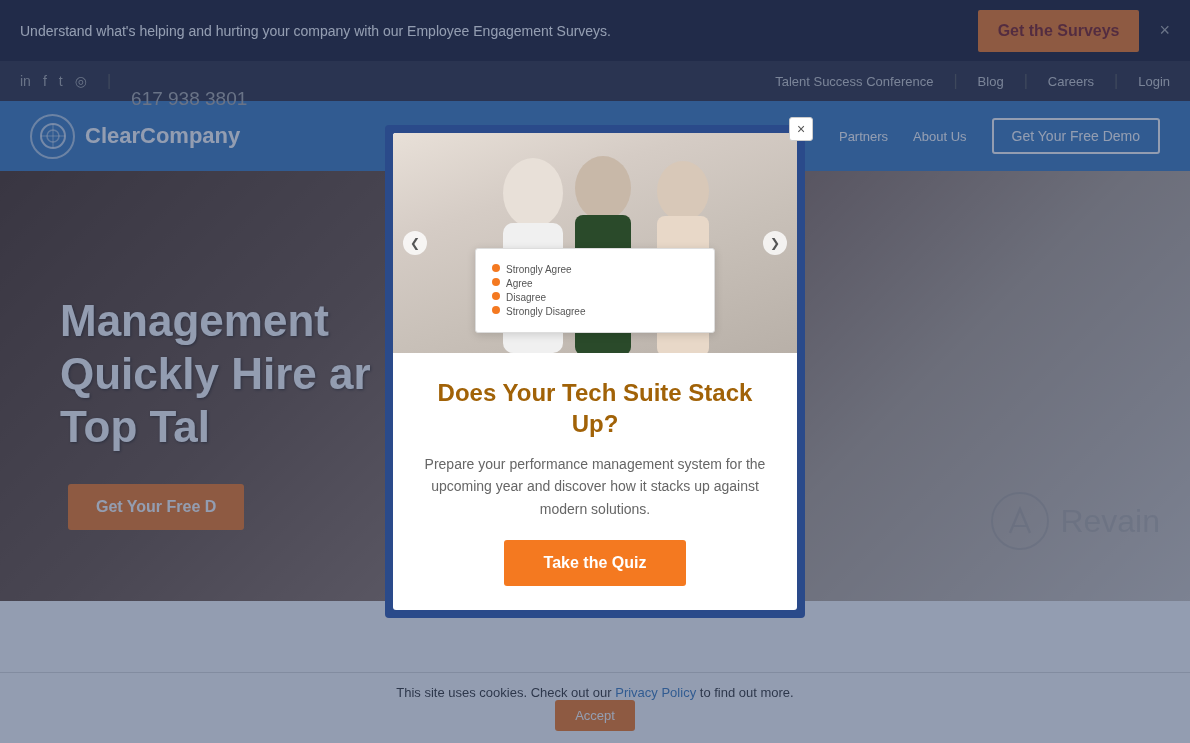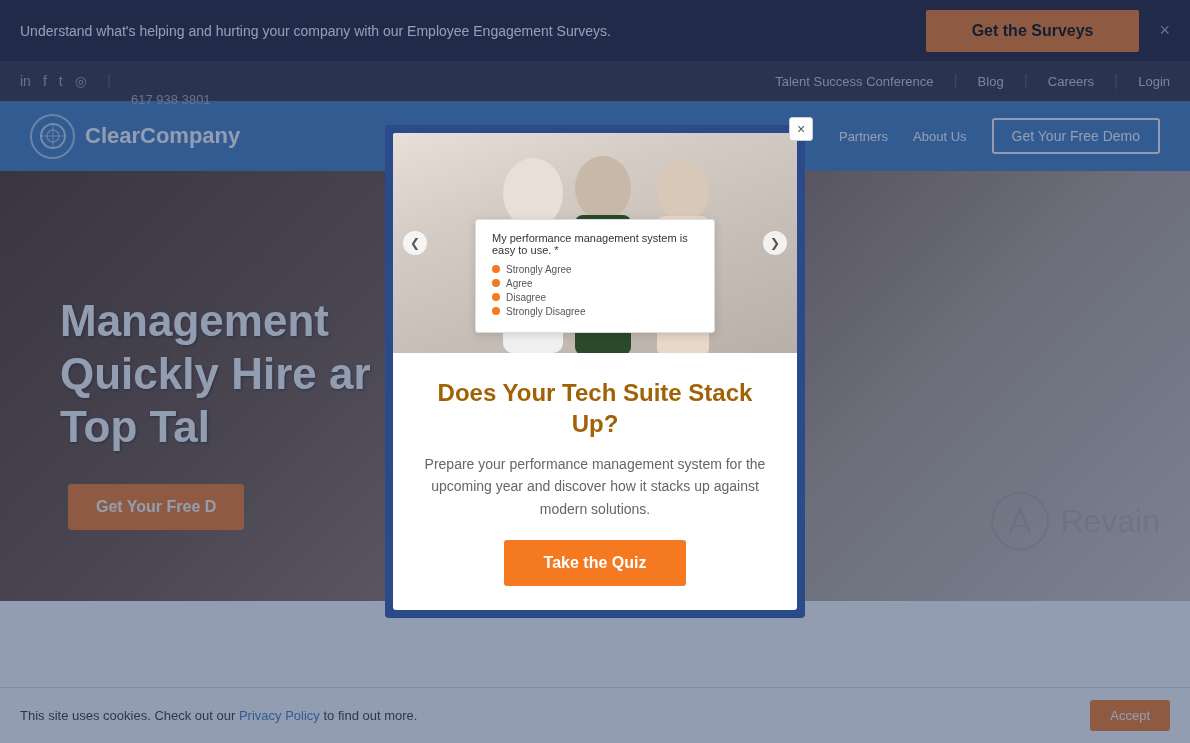--- a/index.html
+++ b/index.html
@@ -16,23 +16,23 @@
       height: 61px;
       position: relative;
       gap: 44px;
     }
     .top-banner-text {
       font-size: 14px;
       color: #fff;
     }
     .top-banner-cta {
       background: #f47920;
-      color: #000000;
+      color: #7f1d1d;
       border: none;
-      padding: 12px 46px;
+      padding: 12px 20px;
       font-size: 16px;
       font-weight: bold;
       cursor: pointer;
       border-radius: 2px;
     }
     .top-banner-close {
       color: #aaa;
       cursor: pointer;
       font-size: 18px;
       margin-left: 10px;
@@ -56,21 +56,21 @@
       color: #aaa;
       font-size: 14px;
       cursor: pointer;
     }
     .divider-v {
       color: #555;
       margin: 0 8px;
     }
     .phone-number {
       color: #aaa;
-      font-size: 13px;
+      font-size: 19px;
       margin-top: 36px;
     }
     .nav-links {
       display: flex;
       align-items: center;
       gap: 20px;
     }
     .nav-link {
       color: #ccc;
       font-size: 13px;
@@ -179,20 +179,21 @@
       right: 0;
       background: #fff;
       border-top: 1px solid #ddd;
       padding: 12px 20px;
       display: flex;
       align-items: center;
       justify-content: space-between;
       font-size: 13px;
       color: #333;
       z-index: 10;
+      flex-direction: column;
     }
     .cookie-link {
       color: #3a7bbf;
       cursor: pointer;
     }
     .cookie-accept {
       background: #f47920;
       color: #fff;
       border: none;
       padding: 8px 20px;
@@ -281,21 +282,20 @@
       font-size: 11px;
     }
     .survey-question {
       font-size: 11px;
       color: #333;
       margin-bottom: 8px;
       font-weight: 500;
     }
     .survey-option {
       display: flex;
-      align-items: center;
       gap: 6px;
       margin: 3px 0;
       font-size: 10px;
       color: #555;
     }
     .survey-dot {
       width: 8px;
       height: 8px;
       border-radius: 50%;
       background: #f47920;
@@ -447,21 +447,20 @@
 
             <ellipse cx="210" cy="55" rx="28" ry="32" fill="#c8b8a8"></ellipse>
             <rect x="182" y="82" width="56" height="140" rx="8" fill="#2a4a2a"></rect>
 
             <ellipse cx="290" cy="58" rx="26" ry="30" fill="#d8c8b8"></ellipse>
             <rect x="264" y="83" width="52" height="140" rx="8" fill="#e8d8c8"></rect>
           </svg>
         </div>
 
         <div class="survey-card">
-          <div class="survey-question">My performance management system is easy to use. *</div>
           <div class="survey-option">
             <div class="survey-dot"></div>
             <span>Strongly Agree</span>
           </div>
           <div class="survey-option">
             <div class="survey-dot"></div>
             <span>Agree</span>
           </div>
           <div class="survey-option">
             <div class="survey-dot"></div>

